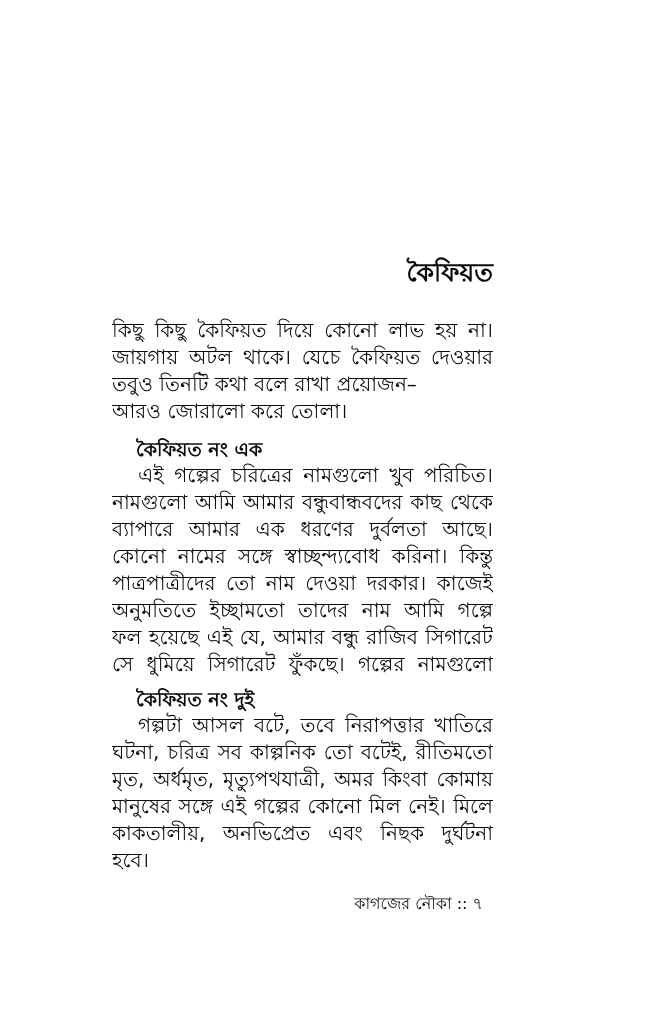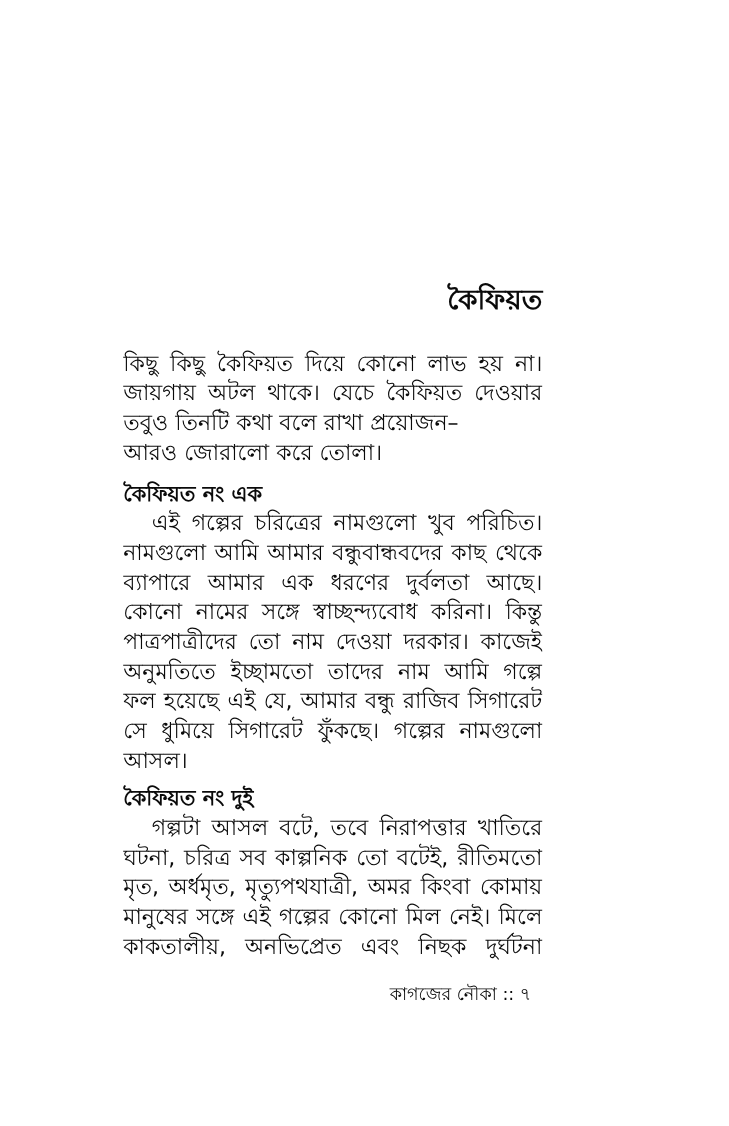--- a/index.html
+++ b/index.html
@@ -37,20 +37,21 @@
     text-align: left;
     text-align-last: left;
     -moz-text-align-last: left;
   }
   .line.indent { padding-left: 26px; }
   .section-heading {
     font-weight: bold;
     font-size: 19px;
     line-height: 26px;
     margin-top: 11px;
+    margin-left: 24px;
   }
   .section-heading.second { margin-top: 8px; }
   .footer {
     margin-top: 16px;
     text-align: right;
     font-size: 16px;
     line-height: 27px;
     padding-right: 10px;
   }
 </style>
@@ -72,28 +73,28 @@
     <div>
       <div class="section-heading">কৈফিয়ত নং এক</div>
       <div class="line indent">এই গল্পের চরিত্রের নামগুলো খুব পরিচিত। সত্যি বলতে কি, এই</div>
       <div class="line">নামগুলো আমি আমার বন্ধুবান্ধবদের কাছ থেকে ধার করেছি। নামের</div>
       <div class="line">ব্যাপারে আমার এক ধরণের দুর্বলতা আছে। আমি চট করে অচেনা</div>
       <div class="line">কোনো নামের সঙ্গে স্বাচ্ছন্দ্যবোধ করিনা। কিন্তু আমার গল্পের</div>
       <div class="line">পাত্রপাত্রীদের তো নাম দেওয়া দরকার। কাজেই বন্ধুবান্ধবদের বিনা</div>
       <div class="line">অনুমতিতে ইচ্ছামতো তাদের নাম আমি গল্পে ঢুকিয়ে দিয়েছি। তার</div>
       <div class="line">ফল হয়েছে এই যে, আমার বন্ধু রাজিব সিগারেট খায় না। কিন্তু গল্পে</div>
       <div class="line">সে ধুমিয়ে সিগারেট ফুঁকছে। গল্পের নামগুলো নিছকই নাম, গল্পটাই</div>
-      <div class="line short">আসল।</div>
     </div>
 
     <div>
       <div class="section-heading second">কৈফিয়ত নং দুই</div>
       <div class="line indent">গল্পটা আসল বটে, তবে নিরাপত্তার খাতিরে আমি বলছি– এই গল্পের</div>
       <div class="line">ঘটনা, চরিত্র সব কাল্পনিক তো বটেই, রীতিমতো গাঁজাখুরি। জীবিত,</div>
       <div class="line">মৃত, অর্ধমৃত, মৃত্যুপথযাত্রী, অমর কিংবা কোমায় থাকা কোনো</div>
       <div class="line">মানুষের সঙ্গে এই গল্পের কোনো মিল নেই। মিলে গেলে সেটা</div>
       <div class="line">কাকতালীয়, অনভিপ্রেত এবং নিছক দুর্ঘটনা হিসেবে ধরে নিতে</div>
+      <div class="line short">হবে।</div>
     </div>
 
     <div class="footer">কাগজের নৌকা :: ৭</div>
 
   </div>
 </div>
 
 </body></html>

